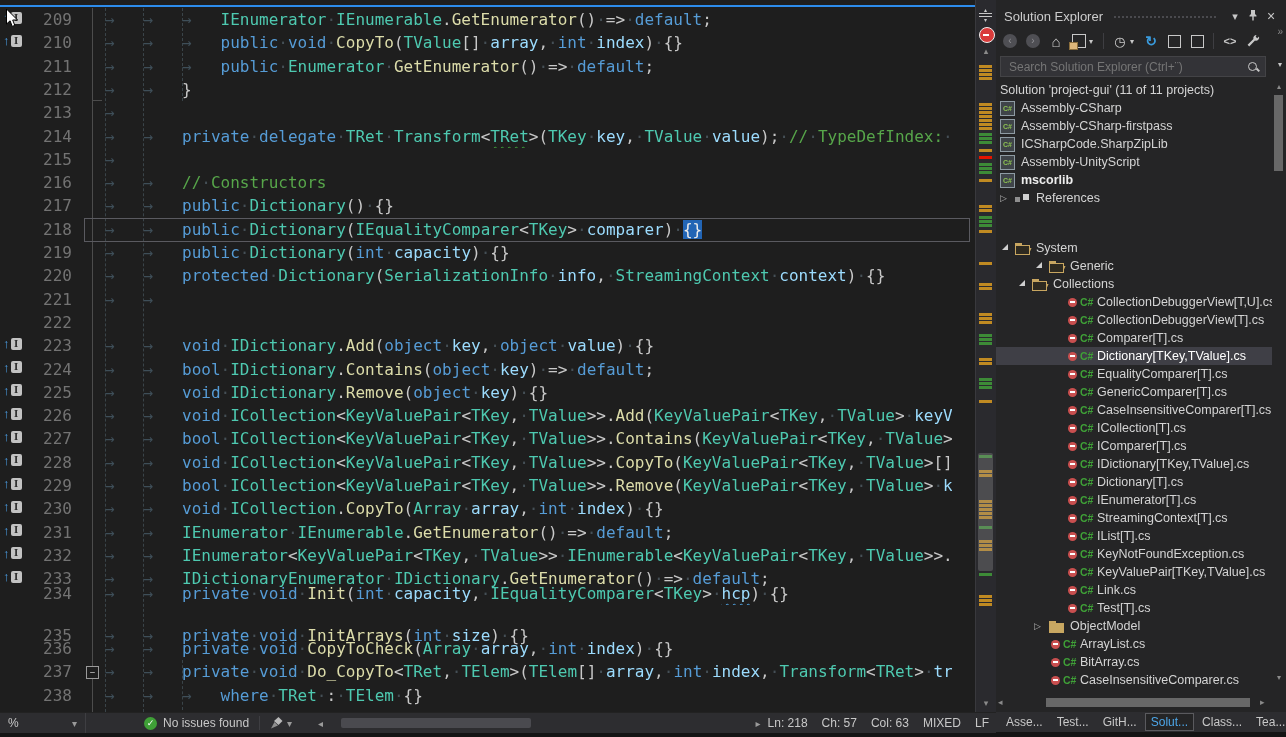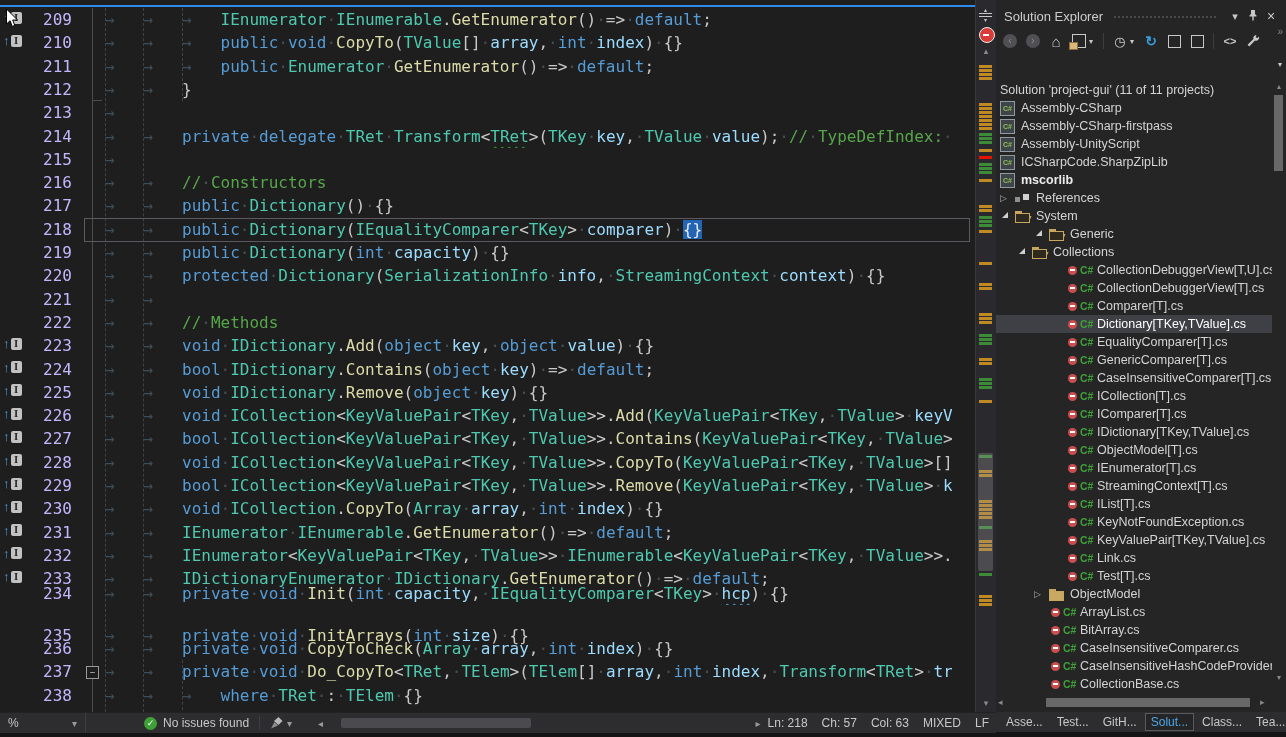--- a/index.html
+++ b/index.html
@@ -12,21 +12,21 @@
   .guide{position:absolute;width:0;border-left:1px dashed #3A4449;z-index:1}
   #fold-line{position:absolute;left:92px;top:8px;bottom:0;width:0;border-left:1px solid #4c4c4c;z-index:1}
   .fold-tick{position:absolute;left:92px;width:10px;height:0;border-top:1px solid #4c4c4c;z-index:1}
 
   .cl{position:absolute;left:0;height:23.3px;width:974px;z-index:2}
   .cl.active::before{content:'';position:absolute;left:84px;right:4px;top:0;bottom:-1px;border:1px solid #5A5A60}
   .gut{position:absolute;left:3px;top:3px;display:flex;align-items:center}
   .ga{color:#4B9FE6;font-size:13px;font-weight:bold;line-height:1}
   .gb{display:inline-block;width:11px;height:12px;margin-left:1px;background:#C2C2C2;color:#2B2B2B;
       border-radius:2px;font-size:9px;font-weight:bold;text-align:center;line-height:12px;font-family:"DejaVu Serif",serif}
-  .num{position:absolute;left:24px;width:48px;text-align:right;color:#c4b5fd;
+  .num{position:absolute;left:24px;width:48px;text-align:right;color:#737373;
        font:16px/23.3px "DejaVu Sans Mono",monospace}
   .foldbox{position:absolute;left:86px;top:6px;width:11px;height:11px;border:1px solid #9a9a9a;background:#1E1E1E;
        color:#c8c8c8;font:9px/10px "DejaVu Sans Mono",monospace;text-align:center;z-index:3}
   .ct{position:absolute;left:105px;right:22px;height:23.3px;overflow:hidden;white-space:pre;
       font:16px/23.3px "DejaVu Sans Mono",monospace}
   .tab{display:inline-block;width:38.5px;color:#3E4E58}
   .sp{color:#454F56}
   .tk-k{color:#569CD6}.tk-t{color:#4EC9B0}.tk-m{color:#DCDCAA}.tk-p{color:#9CDCFE}
   .tk-c{color:#57A64A}.tk-o{color:#C8C8C8}
   .sel{background:#2265B5;color:#EAEAEA}
@@ -190,21 +190,20 @@
       <div class="cl" style="top: 264.3px;">
         <span class="num">220</span>
         <span class="ct"><span class="tab">→</span><span class="tab">→</span><span class="tk-k">protected</span><span class="sp">·</span><span class="tk-t">Dictionary</span><span class="tk-o">(</span><span class="tk-t">SerializationInfo</span><span class="sp">·</span><span class="tk-p">info</span><span class="tk-o">,</span><span class="sp">·</span><span class="tk-t">StreamingContext</span><span class="sp">·</span><span class="tk-p">context</span><span class="tk-o">)</span><span class="sp">·</span><span class="tk-o">{}</span></span>
       </div>
       <div class="cl" style="top: 287.6px;">
         <span class="num">221</span>
         <span class="ct"><span class="tab">→</span><span class="tab">→</span></span>
       </div>
       <div class="cl" style="top: 310.9px;">
         <span class="num">222</span>
-        <span class="ct"><span class="tab">→</span><span class="tab">→</span><span class="tk-c">//</span><span class="sp">·</span><span class="tk-c">Methods</span></span>
       </div>
       <div class="cl" style="top: 334.2px;">
         <span class="gut">
           <span class="ga">↑</span>
           <span class="gb">I</span>
         </span>
         <span class="num">223</span>
         <span class="ct"><span class="tab">→</span><span class="tab">→</span><span class="tk-k">void</span><span class="sp">·</span><span class="tk-t">IDictionary</span><span class="tk-o">.</span><span class="tk-m">Add</span><span class="tk-o">(</span><span class="tk-k">object</span><span class="sp">·</span><span class="tk-p">key</span><span class="tk-o">,</span><span class="sp">·</span><span class="tk-k">object</span><span class="sp">·</span><span class="tk-p">value</span><span class="tk-o">)</span><span class="sp">·</span><span class="tk-o">{}</span></span>
       </div>
       <div class="cl" style="top: 357.5px;">
@@ -460,52 +459,56 @@
     <span class="tbtn">
         <span style="font-weight:bold;font-size:11px">&lt;&gt;</span>
       </span>
     <span class="tbtn">
       <svg width="14" height="14" viewBox="0 0 14 14">
         <path d="M10.5 1a3.2 3.2 0 0 0-3.1 4L1.6 10.8 3.2 12.4 9 6.6A3.2 3.2 0 0 0 13 2.5l-1.8 1.8-1.5-1.5z" fill="#C8C8C8"></path>
       </svg>
     </span>
   </div>
   <div id="overflow">»</div>
+  <div id="psearch">
+    <input placeholder="Search Solution Explorer (Ctrl+¨)" style="">
+    <span class="mag"></span>
+  </div>
   <span id="searchdd">▾</span>
 
   <div id="tree">
       <div class="trow" style="padding-left: 4px;">
         <span>Solution 'project-gui' (11 of 11 projects)</span>
       </div>
       <div class="trow" style="padding-left: 4px;">
         <span class="iproj">C#</span>
         <span>Assembly-CSharp</span>
       </div>
       <div class="trow" style="padding-left: 4px;">
         <span class="iproj">C#</span>
         <span>Assembly-CSharp-firstpass</span>
       </div>
       <div class="trow" style="padding-left: 4px;">
         <span class="iproj">C#</span>
-        <span>Assembly-UnityScript</span>
+        <span>ICSharpCode.SharpZipLib</span>
       </div>
       <div class="trow" style="padding-left: 4px;">
         <span class="iproj">C#</span>
-        <span>ICSharpCode.SharpZipLib</span>
+        <span>Assembly-UnityScript</span>
       </div>
       <div class="trow bold" style="padding-left: 4px;">
         <span class="iproj">C#</span>
         <span>mscorlib</span>
       </div>
       <div class="trow" style="padding-left: 4px;">
         <span class="tri-closed">▷</span>
         <span class="iref"></span>
         <span>References</span>
       </div>
-      <div class="trow" style="padding-left: 4px;">
+      <div class="trow" style="padding-left: 4px; margin-top: 32px;">
         <span class="tri-open"></span>
         <span class="fo open">
           <span class="flap"></span>
         </span>
         <span>System</span>
       </div>
       <div class="trow" style="padding-left: 38px;">
         <span class="tri-open"></span>
         <span class="fo open">
           <span class="flap"></span>
@@ -565,21 +568,21 @@
         <span>IComparer[T].cs</span>
       </div>
       <div class="trow" style="padding-left: 72px;">
         <span class="ilock"></span>
         <span class="ics">C#</span>
         <span>IDictionary[TKey,TValue].cs</span>
       </div>
       <div class="trow" style="padding-left: 72px;">
         <span class="ilock"></span>
         <span class="ics">C#</span>
-        <span>ObjectModel[T].cs</span>
+        <span>Dictionary[T].cs</span>
       </div>
       <div class="trow" style="padding-left: 72px;">
         <span class="ilock"></span>
         <span class="ics">C#</span>
         <span>IEnumerator[T].cs</span>
       </div>
       <div class="trow" style="padding-left: 72px;">
         <span class="ilock"></span>
         <span class="ics">C#</span>
         <span>StreamingContext[T].cs</span>

